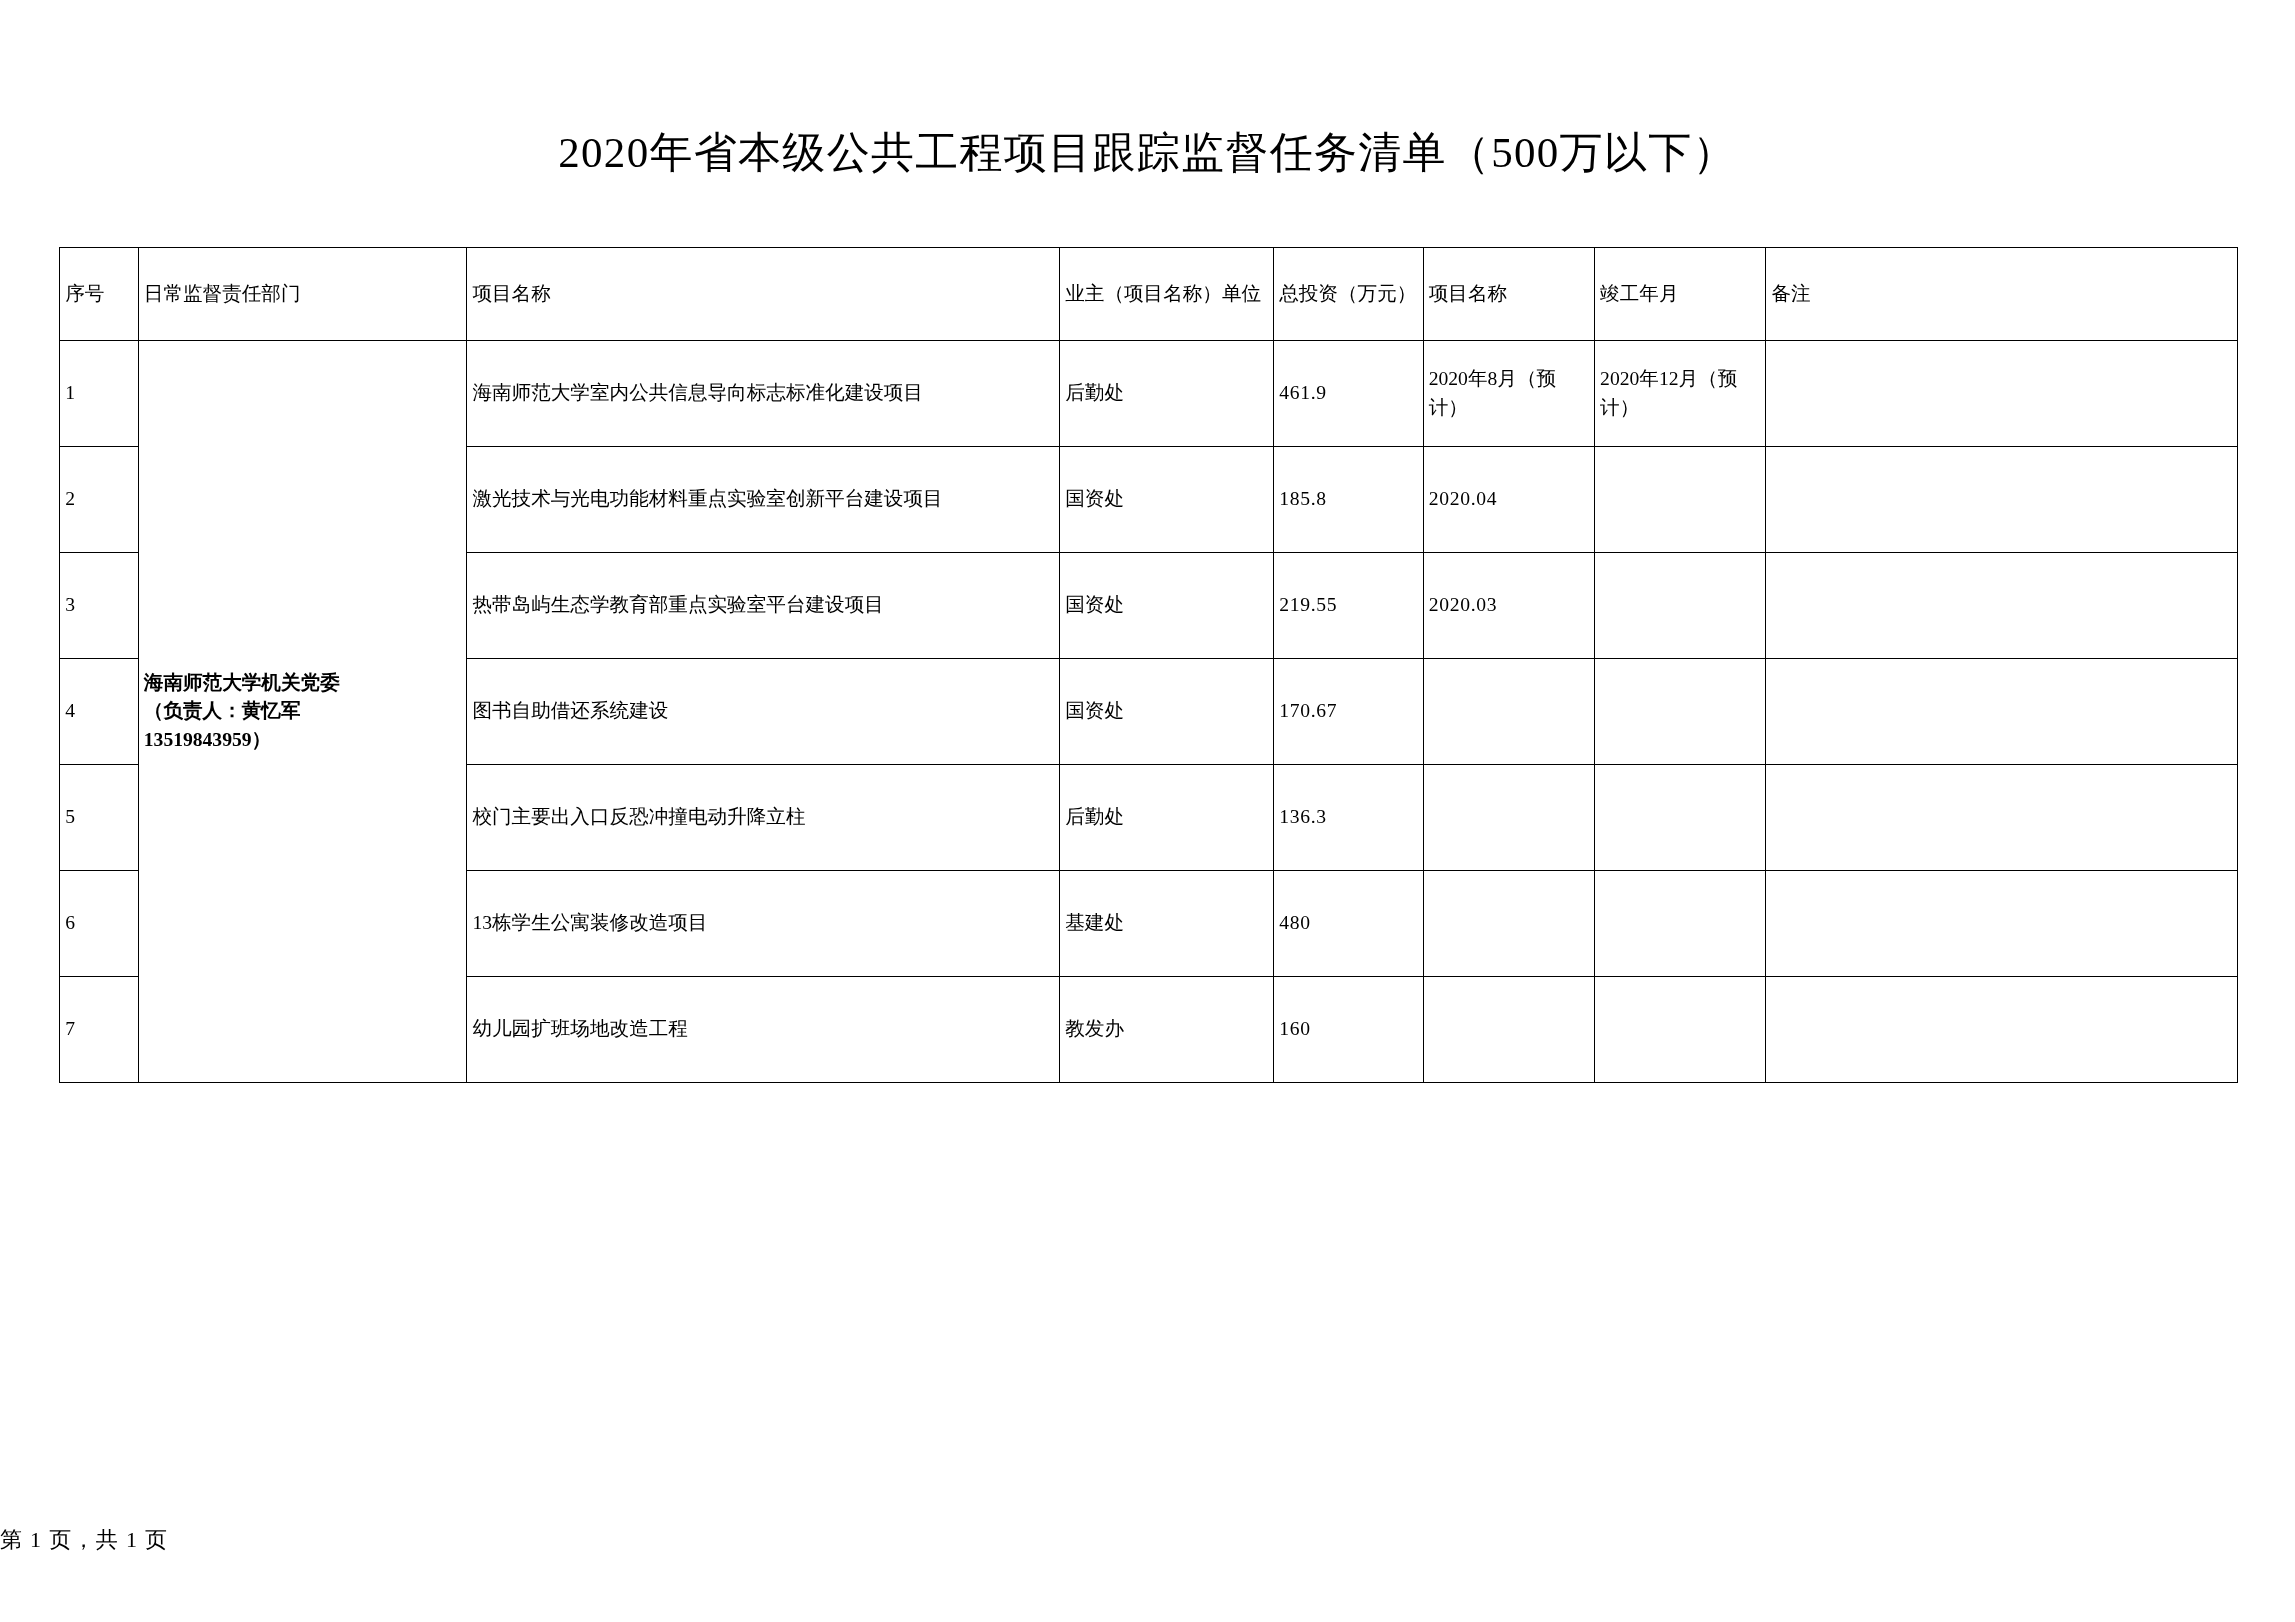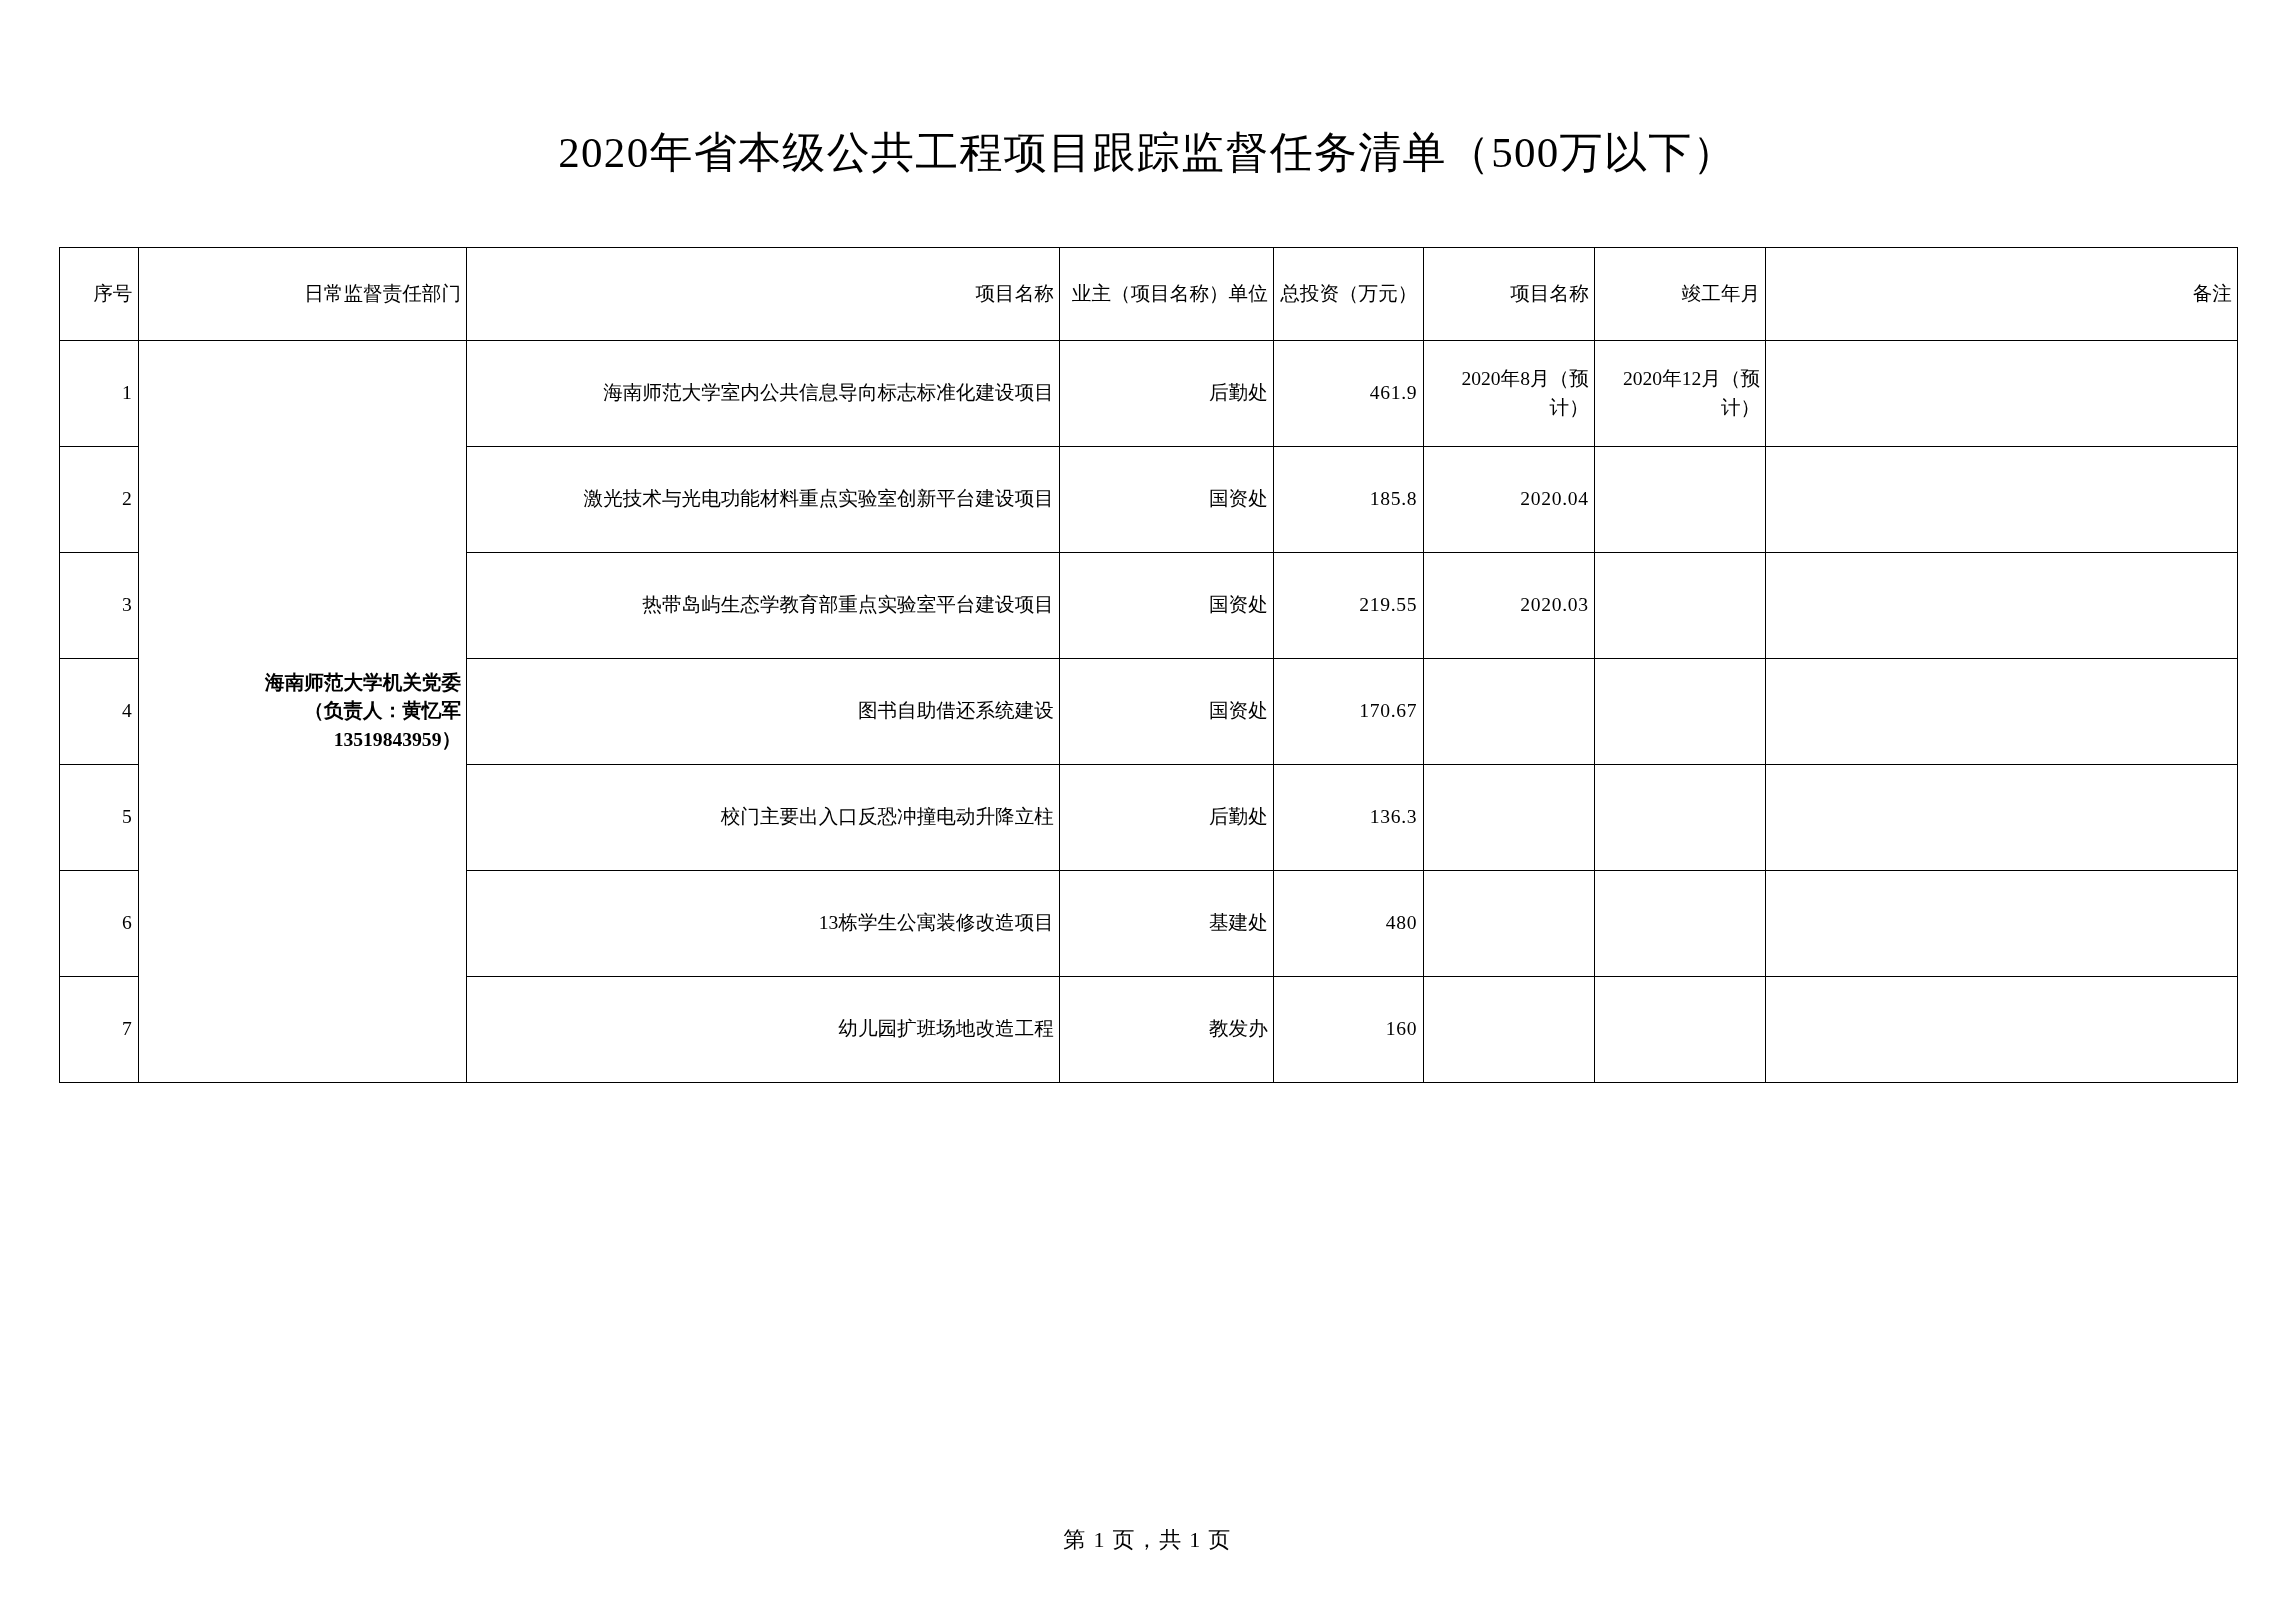--- a/index.html
+++ b/index.html
@@ -37,21 +37,21 @@
     padding-right: 59px;
   }
   table.main-table {
     border-collapse: collapse;
     width: 2179px;
     table-layout: fixed;
   }
   table.main-table th,
   table.main-table td {
     border: 1.3px solid #000000;
-    text-align: right;
+    text-align: left;
     vertical-align: middle;
     font-size: 19.6px;
     line-height: 1.45;
     padding: 6.5px 5.2px;
     font-family: "Liberation Serif", "DejaVu Serif", serif;
     word-break: break-all;
   }
   table.main-table th {
     font-weight: 400;
     height: 79px;
@@ -75,21 +75,21 @@
   .dept-line { display: block; font-weight: bold; }
   .num {
     font-family: "Liberation Serif", "DejaVu Serif", serif;
     letter-spacing: 0.7px;
   }
   .footer {
     position: absolute;
     left: 0;
     right: 0;
     top: 1525px;
-    text-align: center;
+    text-align: left;
     font-size: 22px;
     letter-spacing: 1.3px;
     font-family: "Liberation Serif", "DejaVu Serif", serif;
   }
 </style>
 </head>
 <body>
 
 <div class="page">
 

